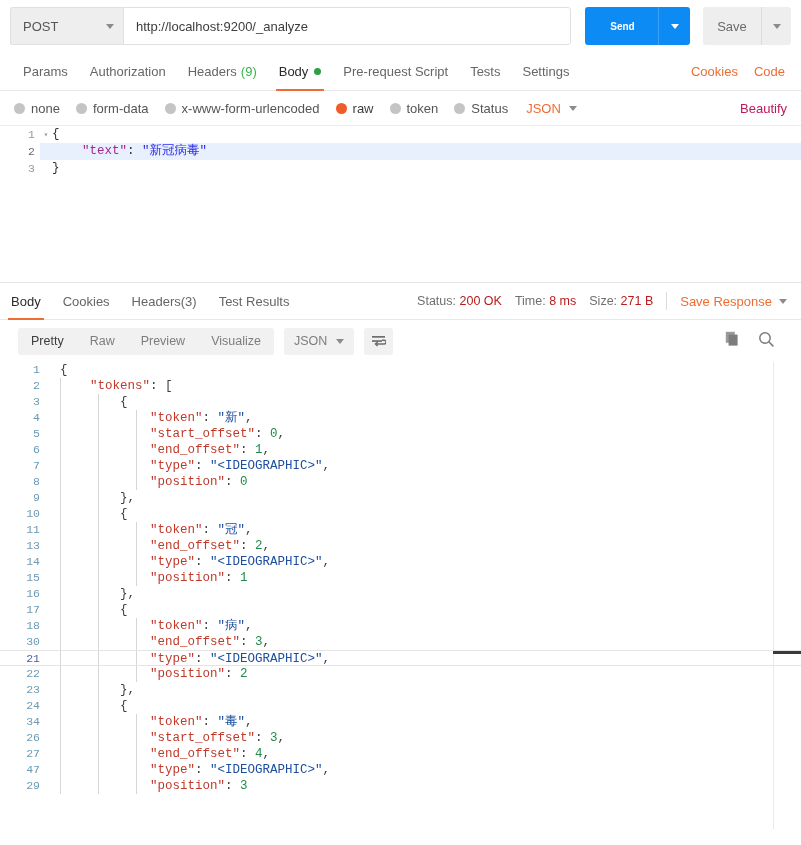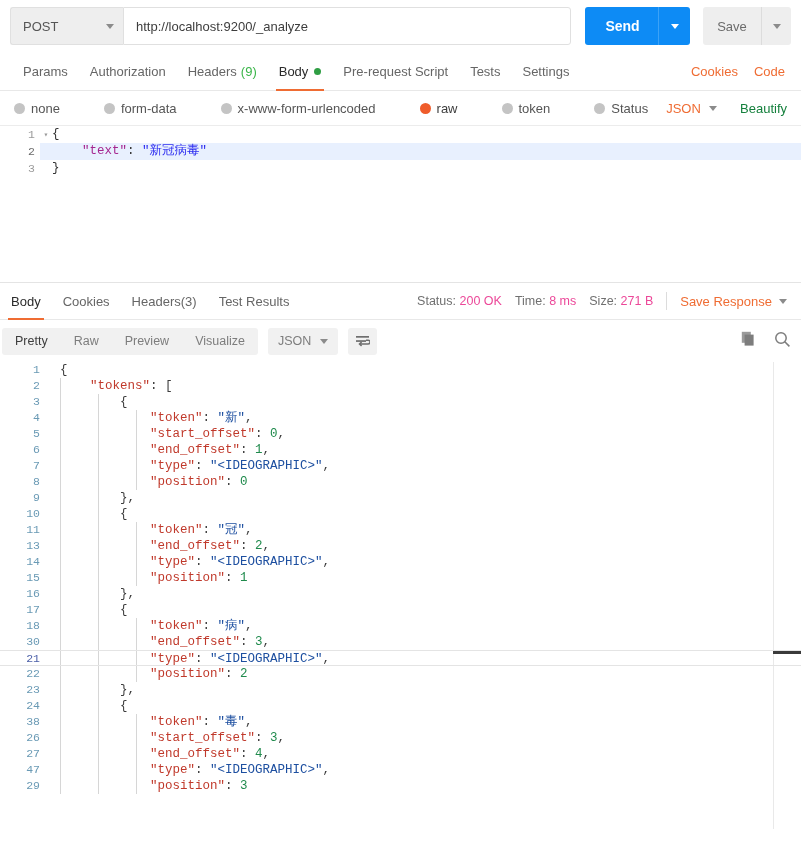--- a/index.html
+++ b/index.html
@@ -43,21 +43,21 @@
     padding: 0 12px;
     font-size: 13px; color: #3d3d3d;
     font-family: "Liberation Sans", sans-serif;
     outline: none;
   }
   .send-group { display: flex; margin-left: 14px; }
   .send-btn {
     background: #0d8bf5; color: #fff;
     border: none; height: 38px; width: 73px;
     border-radius: 3px 0 0 3px;
-    font-size: 14px; font-weight: bold;
+    font-size: 10px; font-weight: bold;
     cursor: pointer;
     font-family: "Liberation Sans", sans-serif;
     padding-left: 8px;
   }
   .send-caret-btn {
     background: #0d8bf5; border: none;
     border-left: 1px solid #3ba2f7;
     height: 38px; width: 32px;
     border-radius: 0 3px 3px 0;
     display: flex; align-items: center; justify-content: center;
@@ -124,21 +124,21 @@
     background: #c4c4c4; margin-right: 6px;
     display: inline-block; flex: none;
   }
   .radio-item.selected .radio { background: #ef5c2b; }
   .radio-item.selected { color: #3d3d3d; }
   .json-sel {
     display: flex; align-items: center; gap: 8px;
     color: #ef6c33; margin-left: 2px; cursor: pointer;
   }
   .json-sel .caret { border-top-color: #8b8b8b; }
-  .beautify { margin-left: auto; color: #15803d; cursor: pointer; }
+  .beautify { margin-left: auto; color: #be185d; cursor: pointer; }
 
   
   .req-editor {
     position: relative;
     height: 156px;
     background: #ffffff;
     font-family: "Liberation Mono", monospace;
     font-size: 12.5px;
     overflow: hidden;
   }
@@ -179,28 +179,28 @@
     display: flex; align-items: center;
     padding: 0 11px; color: #666; cursor: pointer;
   }
   .resp-tab.active { color: #2b2b2b; }
   .resp-tab.active::after {
     content: ""; position: absolute;
     left: 8px; right: 8px; bottom: 0; height: 2px;
     background: #ef6c33;
   }
   .resp-meta { margin-left: auto; display: flex; align-items: center; gap: 13px; color: #707070; font-size: 12.5px; }
-  .meta-val { color: #ec4899; }
+  .meta-val { color: #b91c1c; }
   .meta-sep { width: 1px; height: 18px; background: #dcdcdc; }
   .save-resp { display: flex; align-items: center; gap: 7px; color: #ef6c33; cursor: pointer; font-size: 13px; }
 
   
   .resp-toolbar {
     display: flex; align-items: center;
-    height: 42px; padding: 0 2px;
+    height: 42px; padding: 0 18px;
     gap: 0;
   }
   .seg-group { display: flex; background: #f1f1f1; border-radius: 3px; overflow: hidden; }
   .seg {
     padding: 0 13px; height: 27px;
     display: flex; align-items: center;
     font-size: 12.5px; color: #7d7d7d; cursor: pointer;
   }
   .seg.active { color: #3d3d3d; }
   .fmt-sel {
@@ -309,21 +309,21 @@
         <span>Settings</span>
       </div>
     </div>
   <div class="tabs-right">
     <span class="link-orange">Cookies</span>
     <span class="link-orange">Code</span>
   </div>
 </div>
 
 <div class="body-types">
-  <div id="body-types-host" style="display:flex;align-items:flex-start;gap:28px;">
+  <div id="body-types-host" style="display:flex;align-items:flex-start;">
       <div class="radio-item">
         <span class="radio"></span>
         <span>none</span>
       </div>
       <div class="radio-item">
         <span class="radio"></span>
         <span>form-data</span>
       </div>
       <div class="radio-item">
         <span class="radio"></span>
@@ -527,21 +527,21 @@
       </div>
       <div class="rline">
         <span class="rgutter">23</span>
         <span class="rcode"><span class="guide" style="left: 12px;"></span><span class="guide" style="left: 50px;"></span><span class="r-punct">        },</span></span>
       </div>
       <div class="rline">
         <span class="rgutter">24</span>
         <span class="rcode"><span class="guide" style="left: 12px;"></span><span class="guide" style="left: 50px;"></span><span class="r-punct">        {</span></span>
       </div>
       <div class="rline">
-        <span class="rgutter">38</span>
+        <span class="rgutter">34</span>
         <span class="rcode"><span class="guide" style="left: 12px;"></span><span class="guide" style="left: 50px;"></span><span class="guide" style="left: 88px;"></span><span class="r-punct">            </span><span class="r-key">"token"</span><span class="r-punct">: </span><span class="r-cjk">"毒"</span><span class="r-punct">,</span></span>
       </div>
       <div class="rline">
         <span class="rgutter">26</span>
         <span class="rcode"><span class="guide" style="left: 12px;"></span><span class="guide" style="left: 50px;"></span><span class="guide" style="left: 88px;"></span><span class="r-punct">            </span><span class="r-key">"start_offset"</span><span class="r-punct">: </span><span class="r-num">3</span><span class="r-punct">,</span></span>
       </div>
       <div class="rline">
         <span class="rgutter">27</span>
         <span class="rcode"><span class="guide" style="left: 12px;"></span><span class="guide" style="left: 50px;"></span><span class="guide" style="left: 88px;"></span><span class="r-punct">            </span><span class="r-key">"end_offset"</span><span class="r-punct">: </span><span class="r-num">4</span><span class="r-punct">,</span></span>
       </div>

